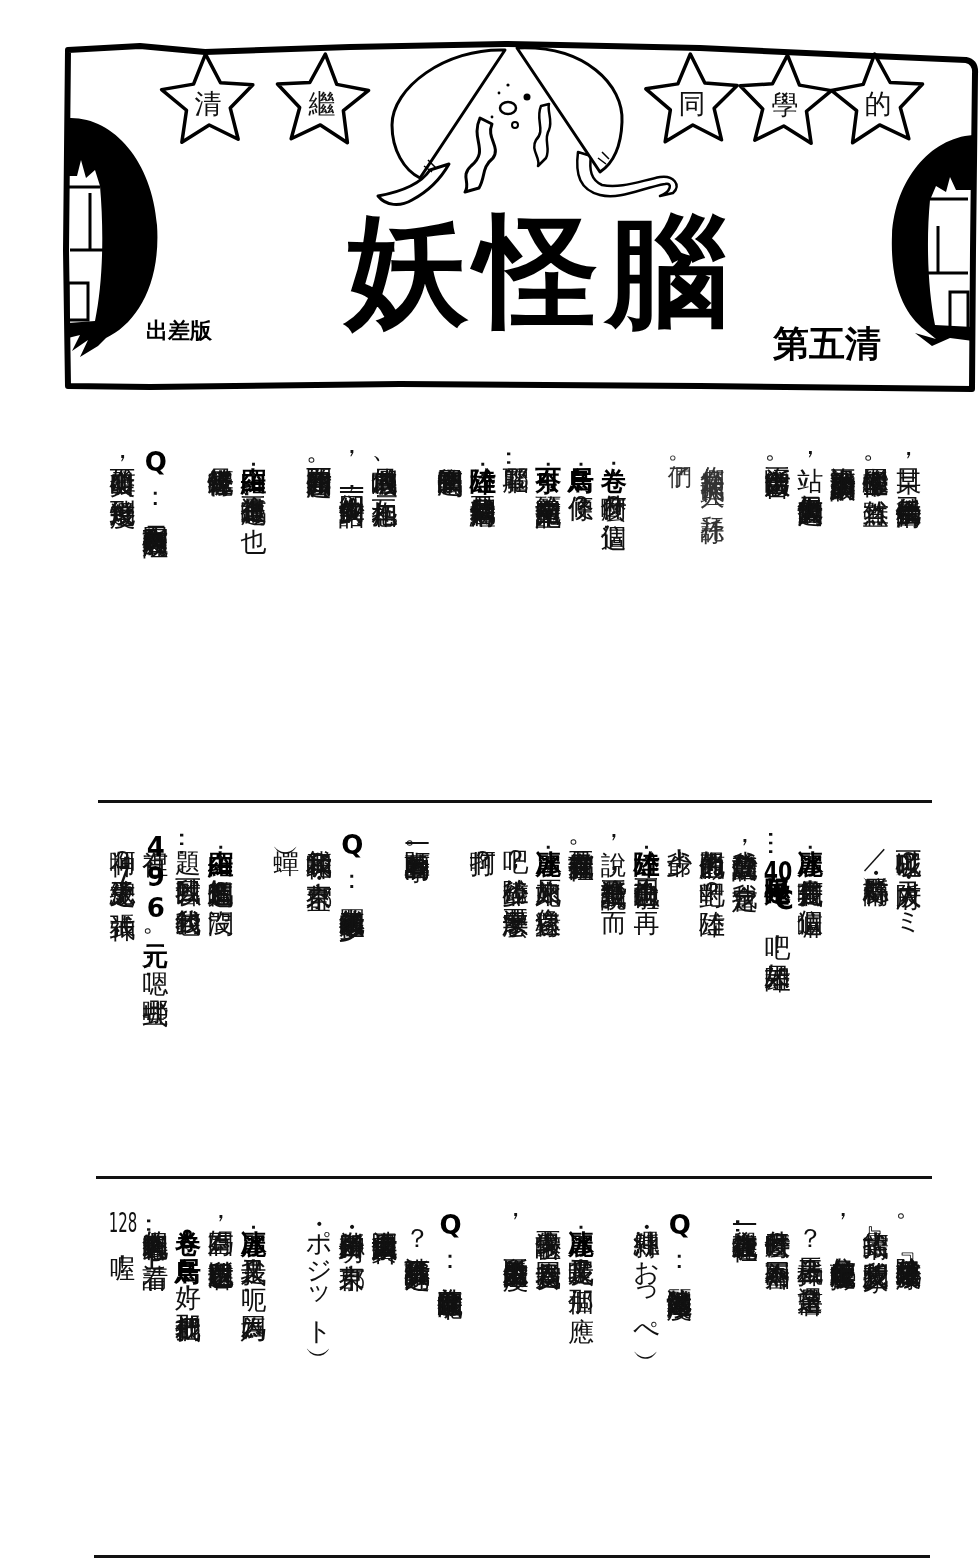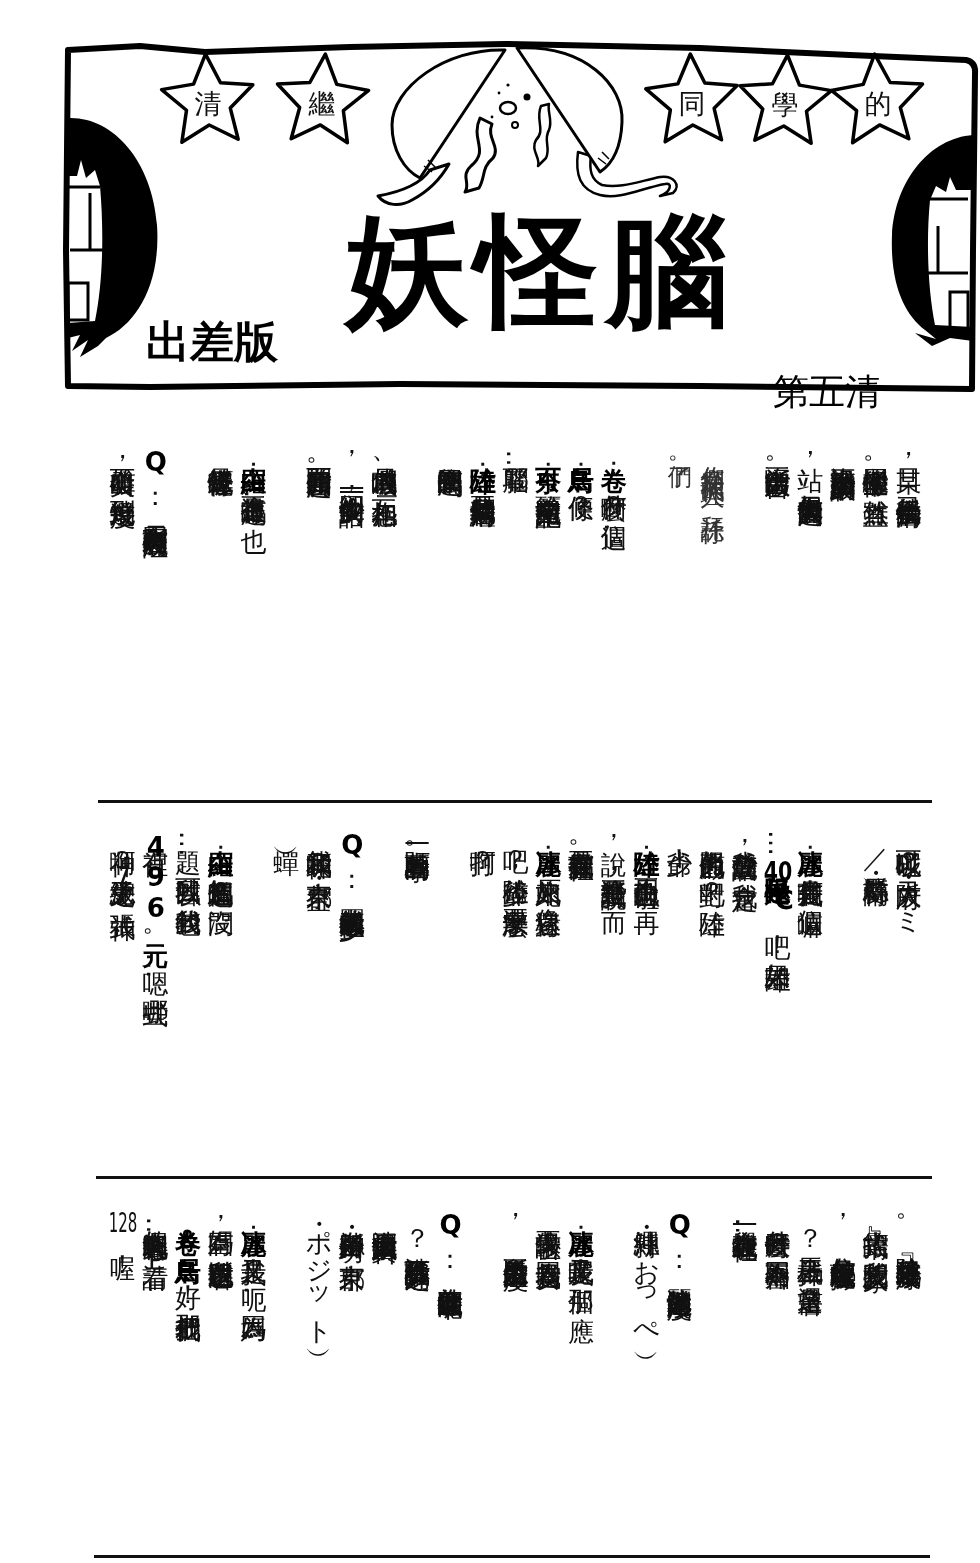--- a/index.html
+++ b/index.html
@@ -6,26 +6,26 @@
   body {
     width: 980px; height: 1563px; position: relative; overflow: hidden;
     font-family: "DejaVu Sans", "Liberation Sans", sans-serif; color: #111;
   }
   .header-art { position: absolute; left: 0; top: 0; }
   .title {
     position: absolute; left: 306px; top: 210px; font-size: 122px; line-height: 1;
     font-weight: 900; letter-spacing: 8px; color: #000; white-space: nowrap; margin-left: 40px;
   }
   .edition {
-    position: absolute; left: 146px; top: 320px; font-size: 44px; line-height: 1;
+    position: absolute; left: 146px; top: 320px; font-size: 22px; line-height: 1;
     font-weight: 700; color: #000; white-space: nowrap;
   }
   .chapter {
     position: absolute; left: 773px; top: 326px; font-size: 36px; line-height: 1;
-    font-weight: 400; color: #000; white-space: nowrap; margin-top: 48px;
+    font-weight: 700; color: #000; white-space: nowrap;
   }
   .star-label {
     position: absolute; width: 40px; height: 40px; margin: -20px 0 0 -20px;
     text-align: center; line-height: 40px; font-size: 27px; color: #111;
   }
   .divider { position: absolute; height: 3px; background: #111; }
   .section {
     position: absolute; left: 100px; width: 825px; height: 335px;
     display: flex; flex-direction: row-reverse; align-items: flex-start;
   }

